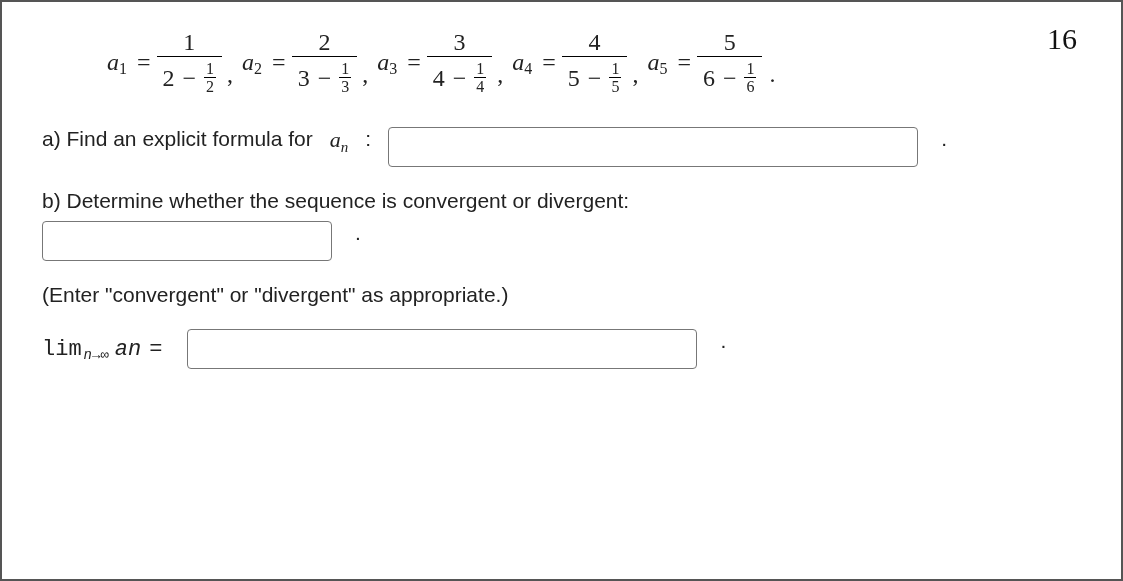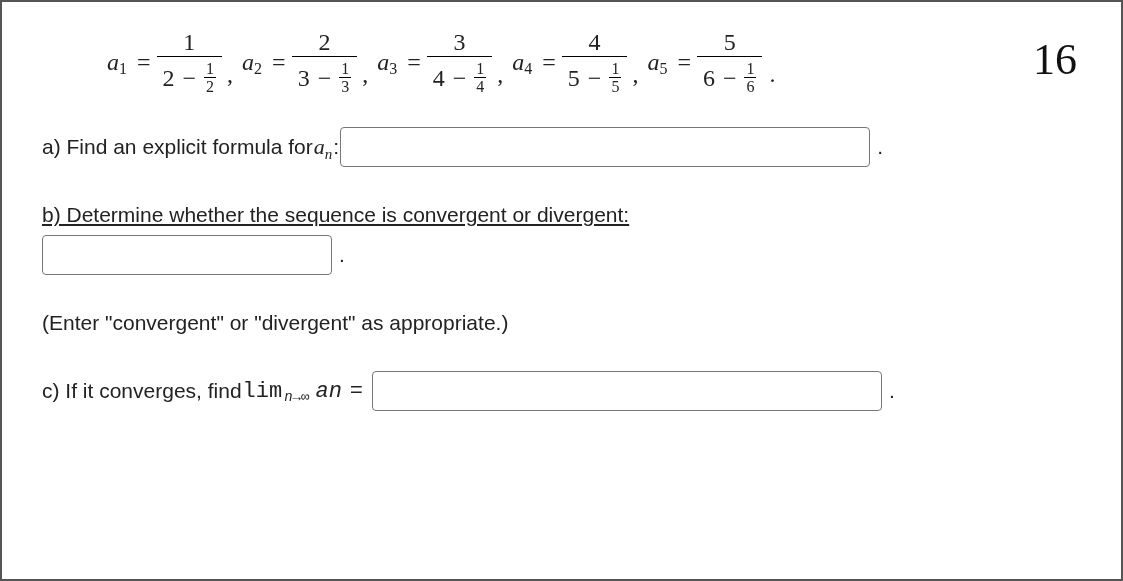--- a/index.html
+++ b/index.html
@@ -13,24 +13,24 @@
     }
     .page {
       width: 1123px;
       height: 581px;
       position: relative;
       border: 2px solid #555;
       padding: 26px 40px 36px 40px;
     }
     .page-number {
       position: absolute;
-      top: 32px;
+      top: 20px;
       right: 44px;
       font-family: "Comic Sans MS", cursive;
-      font-size: 44px;
+      font-size: 30px;
       font-weight: 400;
       color: #111;
     }
     .suppose-row { margin-bottom: 20px; }
     .formula-row {
       display: flex;
       align-items: center;
       justify-content: flex-start;
       margin: 0 0 30px 62px;
       gap: 0;
@@ -85,24 +85,23 @@
     }
     .smallfrac .snum { padding: 0 2px; }
     .smallfrac .sbar { width: 100%; height: 1px; background: #000; }
     .smallfrac .sden { padding: 1px 2px 0; }
     .minus { font-family: "Times New Roman", serif; font-size: 24px; margin: 0 4px; }
     .comma { font-family: "Times New Roman", serif; font-size: 24px; margin: 0 6px 0 2px; position: relative; top: 12px; }
     .trailperiod { font-family: "Times New Roman", serif; font-size: 24px; margin-left: 4px; position: relative; top: 12px; }
 
     .qrow {
       display: flex;
-      align-items: center;
-      margin: 0 0 36px 0;
+      margin: 0 0 22px 0;
       flex-wrap: wrap;
-      gap: 6px 1px;
+      gap: 6px 17px;
     }
     .qtext { font-size: 21px; }
     .mathtext { font-family: "Times New Roman", serif; font-style: italic; font-size: 22px; }
     .mathtext .msub { font-size: 15px; font-style: italic; position: relative; top: 5px; }
     .answer-input {
       height: 40px;
       border: 1px solid #777;
       border-radius: 4px;
       background: #fff;
       font-size: 18px;
@@ -237,33 +236,32 @@
   <div class="qrow">
     <span class="qtext">a) Find an explicit formula for </span>
     <span class="mathtext">
       <span>a</span><span class="msub">n</span>
     </span>
       <span class="qtext">:</span>
     <input type="text" class="answer-input input-long" style="">
     <span class="period">.</span>
   </div>
 
-  <div class="qrow" style="margin-bottom:8px;text-decoration:underline;">
+  <div class="qrow" style="margin-bottom:8px;">
     <span class="qtext">b) Determine whether the sequence is convergent or divergent:</span>
   </div>
   <div class="qrow">
     <input type="text" class="answer-input input-med" style="">
     <span class="period">.</span>
   </div>
   <div class="qrow">
     <span class="qtext">(Enter "convergent" or "divergent" as appropriate.)</span>
   </div>
 
   <div class="qrow" style="margin-bottom:0;">
-    <span class="qtext">c) If it converges, find </span>
     <span class="lim">
       <span class="limword">lim</span>
       <span class="limsub">
         <span>n</span><span class="arrow">→</span><span class="infty">∞</span>
       </span>
       <span style="margin-left:2px;">
         <span style="font-style:italic;">a</span><span class="msub" style="font-style:italic;">n</span>
       </span>
       <span style="margin:0 8px; font-style:normal;">=</span>
     </span>

